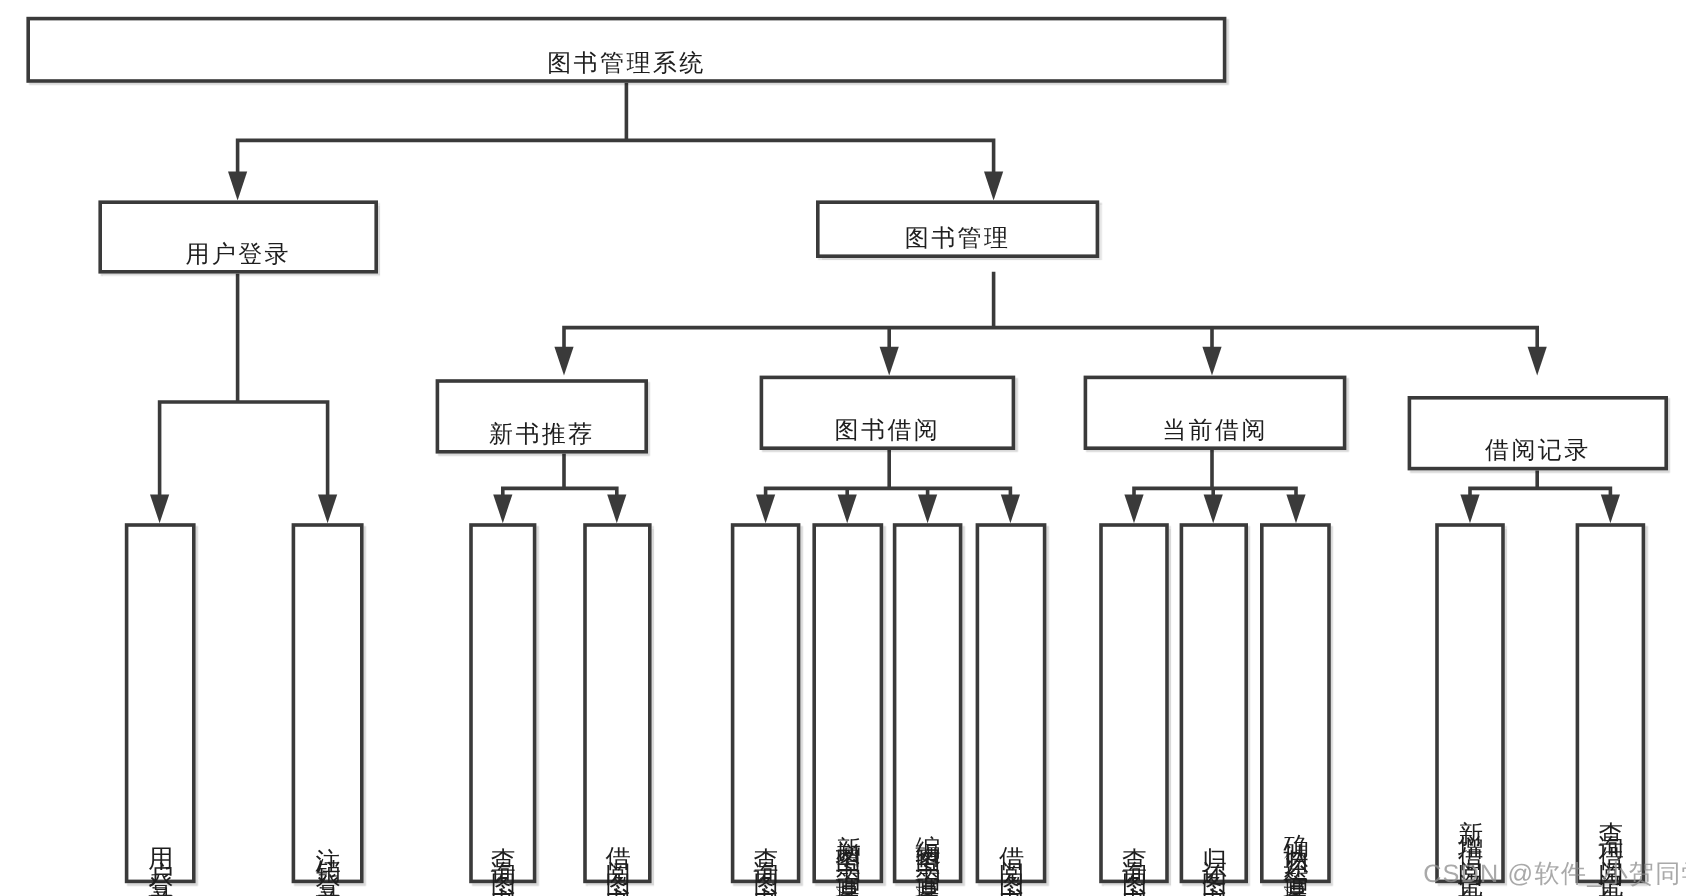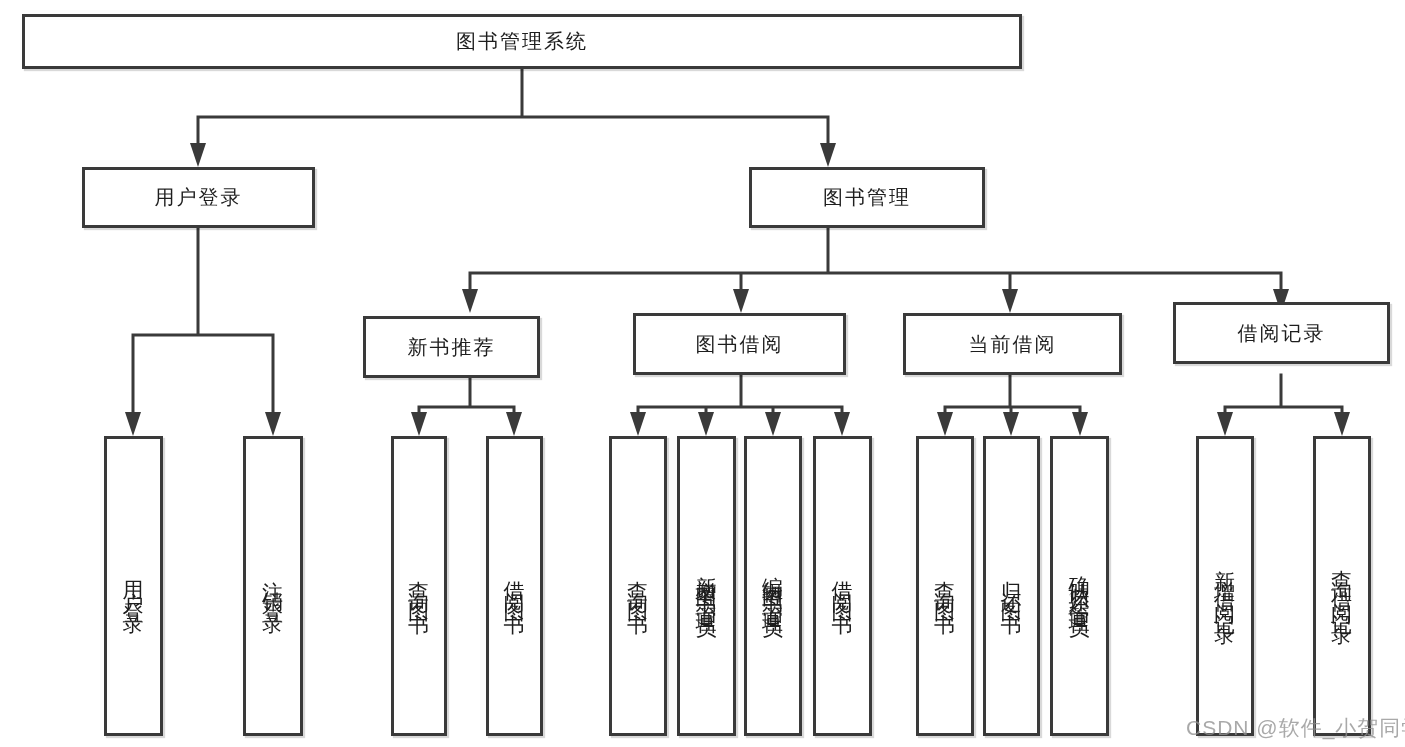--- a/index.html
+++ b/index.html
@@ -15,21 +15,21 @@
     position: absolute;
     left: 0; top: 0;
     width: 1405px; height: 747px;
   }
   .box {
     position: absolute;
     background: #ffffff;
     border: 3px solid #3a3a3a;
     box-sizing: border-box;
     display: flex;
-    align-items: center;
+    align-items: flex-end;
     justify-content: center;
     box-shadow: 2px 2px 1px rgba(0,0,0,0.15);
   }
   .box.h span {
     font-size: 20px;
     letter-spacing: 2px;
     color: #1e1e1e;
     white-space: nowrap;
   }
   .vtext {
@@ -88,34 +88,34 @@
     </g>
   </svg>
 
   <div class="box h" style="left:22px; top:14px; width:1000px; height:55px">
     <span>图书管理系统</span>
   </div>
 
   <div class="box h" style="left:82px; top:167px; width:233px; height:61px">
     <span>用户登录</span>
   </div>
-  <div class="box h" style="left:749px; top:167px; width:236px; height:61px">
+  <div class="box h" style="left:680px; top:167px; width:236px; height:48px">
     <span>图书管理</span>
   </div>
 
   <div class="box h" style="left:363px; top:316px; width:177px; height:62px">
     <span>新书推荐</span>
   </div>
   <div class="box h" style="left:633px; top:313px; width:213px; height:62px">
     <span>图书借阅</span>
   </div>
   <div class="box h" style="left:903px; top:313px; width:219px; height:62px">
     <span>当前借阅</span>
   </div>
-  <div class="box h" style="left:1173px; top:302px; width:217px; height:62px">
+  <div class="box h" style="left:1173px; top:330px; width:217px; height:62px">
     <span>借阅记录</span>
   </div>
 
   <div class="box v" style="left:104px; top:436px; width:59px; height:300px">
     <span class="vtext">用户登录</span>
   </div>
   <div class="box v" style="left:243px; top:436px; width:60px; height:300px">
     <span class="vtext">注销登录</span>
   </div>
 

